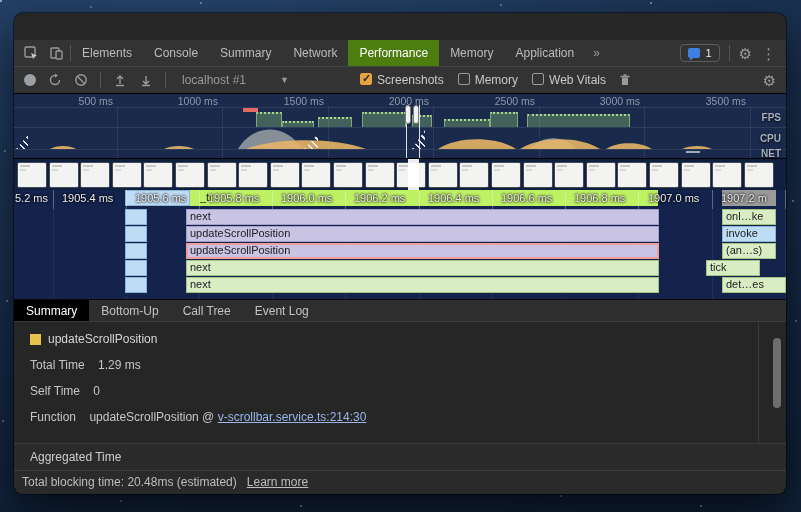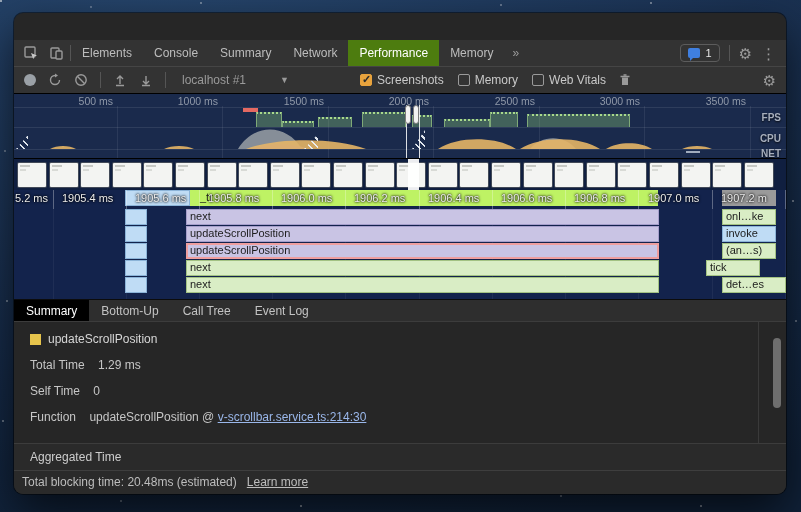--- a/index.html
+++ b/index.html
@@ -50,21 +50,21 @@
   .glyph-btn { color:#9a9a9a; font-size:15px; line-height:15px; }
 
   
   .toolbar { position:absolute; left:0; top:54px; width:100%; height:27px; background:#333333;
     display:flex; align-items:center; gap:12px; padding:0 10px; border-bottom:1px solid #000; }
   .record-dot { width:12px; height:12px; border-radius:50%; background:#9aa0a6; }
   .tb-icon { width:14px; height:14px; display:block; }
   .target-select { display:flex; align-items:center; gap:34px; color:#9a9a9a; font-size:12px;
     padding:2px 4px; min-width:170px; }
   .caret { font-size:9px; color:#9a9a9a; }
-  .chk-row { display:flex; align-items:center; gap:5px; }
+  .chk-row { display:flex; align-items:flex-start; gap:5px; }
   .chk { width:12px; height:12px; border-radius:2px; border:1px solid #9a9a9a; position:relative; }
   .chk.checked { background:#e8a33d; border-color:#e8a33d; }
   .chk.checked::after { content:"✓"; position:absolute; left:1px; top:-2px; font-size:11px; color:#2b2b2b; font-weight:bold; }
   .chk-label { font-size:12px; color:#c9c9c9; }
   .toolbar-spacer { flex:1; }
 
   
   .overview { position:absolute; left:0; top:81px; width:100%; height:64px; background:#1a2a4c; }
   .ov-grid { position:absolute; top:12px; bottom:0; width:1px; background:rgba(255,255,255,.08); }
   .ov-hline { position:absolute; left:0; width:100%; height:1px; background:rgba(255,255,255,.09); }
@@ -157,20 +157,21 @@
         </svg>
       </div>
       <div class="vsep"></div>
       <div id="tabs" style="display:flex">
           <div class="tab">Elements</div>
           <div class="tab">Console</div>
           <div class="tab">Summary</div>
           <div class="tab">Network</div>
           <div class="tab selected">Performance</div>
           <div class="tab">Memory</div>
+          <div class="tab">Application</div>
         </div>
       <div class="more-tabs">»</div>
       <div class="tabbar-right">
         <div class="issues-badge">
           <span class="bubble"></span>
           <span class="issues-count">1</span>
         </div>
         <div class="vsep"></div>
         <div class="glyph-btn">⚙</div>
         <div class="glyph-btn">⋮</div>

